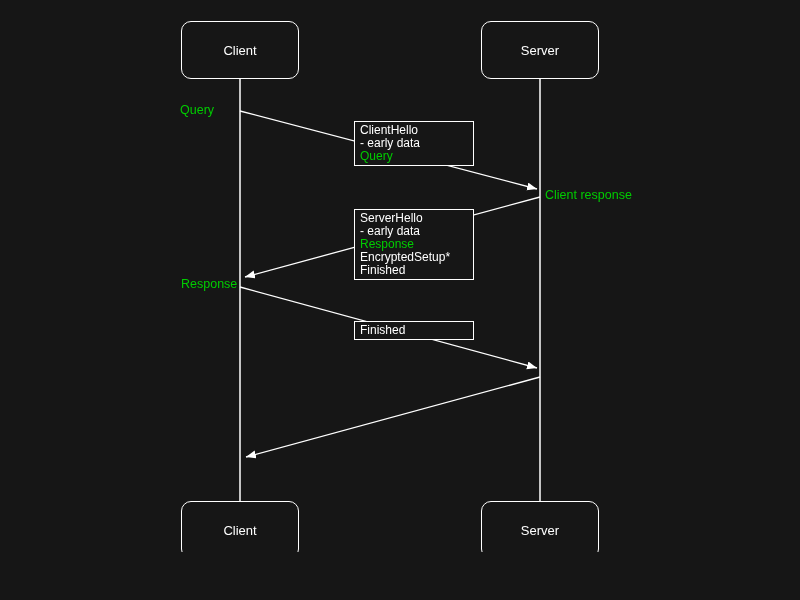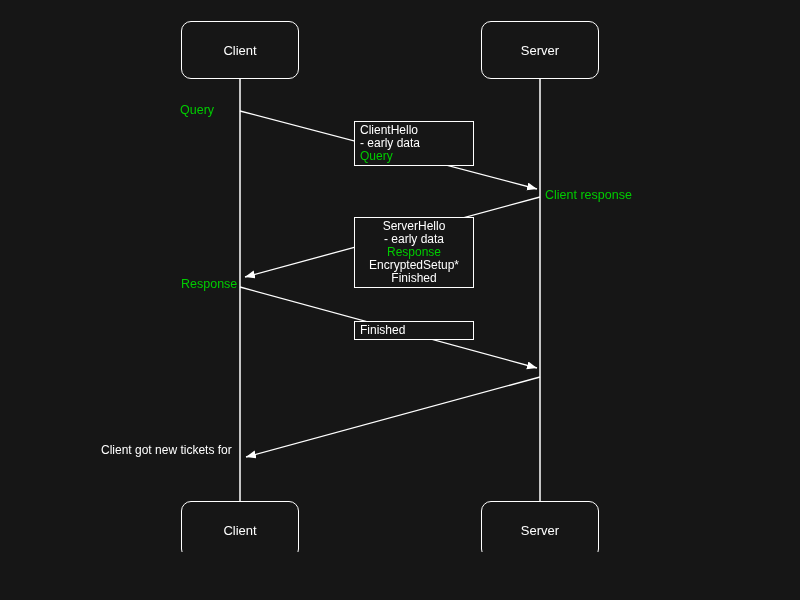--- a/index.html
+++ b/index.html
@@ -50,21 +50,21 @@
     background: #161616;
     color: #ffffff;
     font-size: 12px;
     line-height: 13px;
     padding: 2px 5px;
     z-index: 2;
     white-space: nowrap;
     margin-left: 24px;
   }
   .msgbox.m1 { top: 121px; }
-  .msgbox.m2 { top: 217px; text-align: center; }
+  .msgbox.m2 { top: 209px; }
   .msgbox.m3 { top: 321px; }
   .msgbox.m4 { top: 410px; width: 121px; }
 
   .green { color: #00cc00; }
 
   .glabel {
     position: absolute;
     color: #00cc00;
     font-size: 12.5px;
     z-index: 2;
@@ -135,16 +135,15 @@
     <div>EncryptedSetup*</div>
     <div>Finished</div>
   </div>
 
   <div class="msgbox m3">
     <div>Finished</div>
   </div>
 
 
   <div class="note">
-    <div>Client got new tickets for</div>
   </div>
 
 </div>
 
 </body></html>

